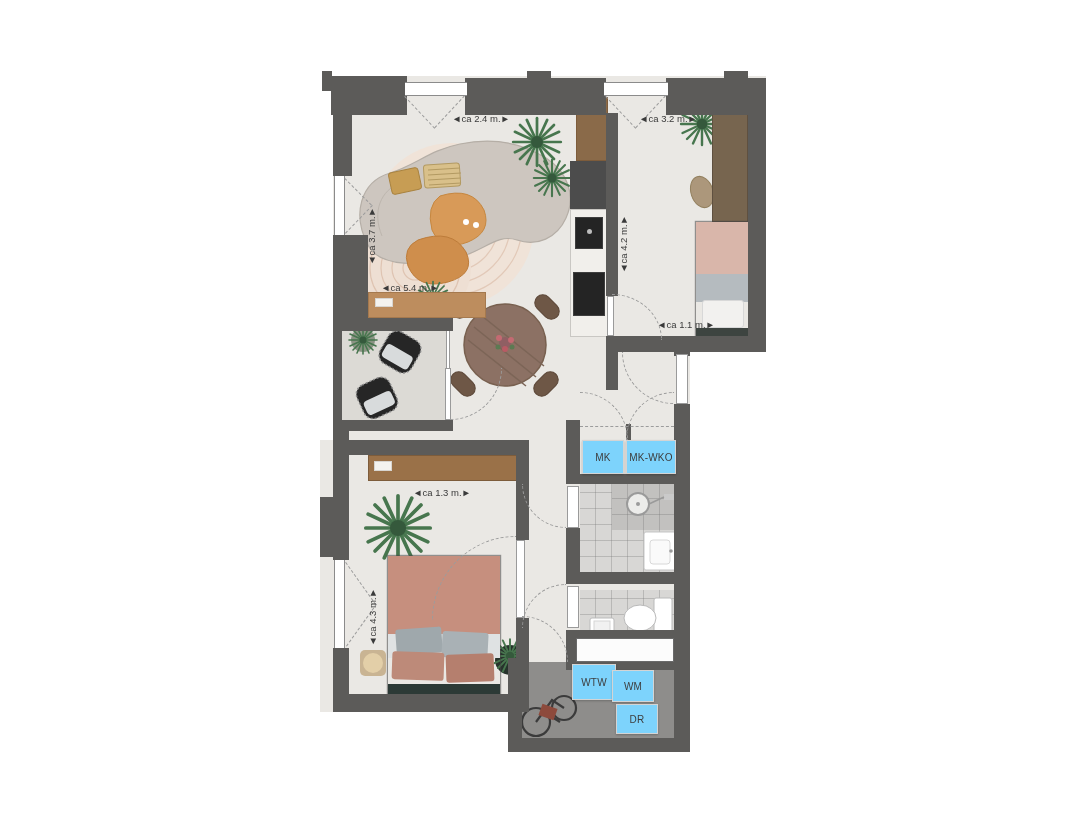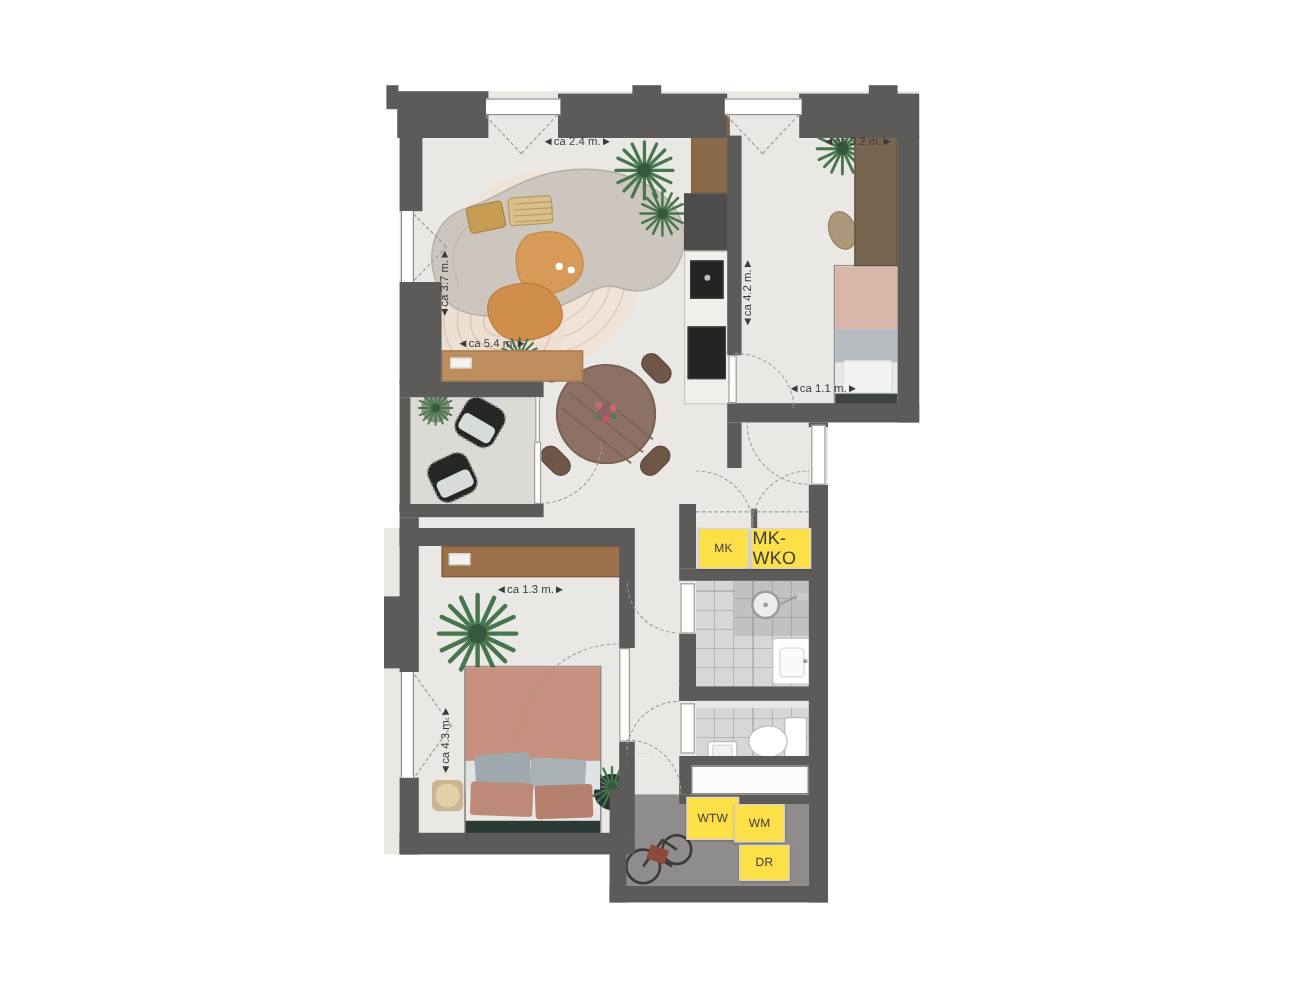--- a/index.html
+++ b/index.html
@@ -17,21 +17,21 @@
   .window-h{position:absolute;background:#fff;border-top:1.5px solid #8b8b8b;border-bottom:1.5px solid #8b8b8b;box-sizing:border-box;}
   .window-v{position:absolute;background:#fff;border-left:1.5px solid #8b8b8b;border-right:1.5px solid #8b8b8b;box-sizing:border-box;}
   .glass{position:absolute;background:#fff;border-left:1px solid #9a9a9a;border-right:1px solid #9a9a9a;box-sizing:border-box;}
   .leaf{position:absolute;background:#fff;border:1px solid #9a9a9a;box-sizing:border-box;}
   .arc{position:absolute;box-sizing:border-box;}
   .arc-tl{border-top:1.4px dashed #9c9c9c;border-left:1.4px dashed #9c9c9c;border-top-left-radius:100%;}
   .arc-tr{border-top:1.4px dashed #9c9c9c;border-right:1.4px dashed #9c9c9c;border-top-right-radius:100%;}
   .arc-bl{border-bottom:1.4px dashed #9c9c9c;border-left:1.4px dashed #9c9c9c;border-bottom-left-radius:100%;}
   .arc-br{border-bottom:1.4px dashed #9c9c9c;border-right:1.4px dashed #9c9c9c;border-bottom-right-radius:100%;}
   .dashd{position:absolute;border-top:1.3px dashed #9c9c9c;transform-origin:0 0;}
-  .whitebox{position:absolute;background:#fde047;border:1px solid #d4d4d4;box-shadow:0 1px 2px rgba(0,0,0,.22);
+  .whitebox{position:absolute;background:#7dd3fc;border:1px solid #d4d4d4;box-shadow:0 1px 2px rgba(0,0,0,.22);
     display:flex;align-items:center;justify-content:center;font-size:10px;color:#3d3d3d;letter-spacing:.2px;}
   .dim{position:absolute;font-size:9.5px;color:#3a3a3a;white-space:nowrap;transform:translate(-50%,-50%);font-weight:500;}
   .dim.v{transform:translate(-50%,-50%) rotate(-90deg);}
   .disclaimer{position:absolute;left:0;top:772px;width:100%;text-align:center;font-size:10.5px;color:#4d4d4d;}
   .wood{position:absolute;background:#96714b;border:1px solid #7d5c3b;box-sizing:border-box;}
   .counter{position:absolute;background:#f1efeb;border:1px solid #c9c7c3;box-sizing:border-box;}
   .appliance{position:absolute;background:#242424;border:1px solid #3e3e3e;box-sizing:border-box;}
   .bed{position:absolute;box-shadow:0 0 0 1.2px rgba(70,70,70,.55);}
   .pillow{position:absolute;border-radius:3px;}
 </style>
@@ -294,27 +294,27 @@
   <div class="arc arc-tl" style="left:626px;top:392px;width:48px;height:48px;"></div>
   <div class="arc arc-bl" style="left:622px;top:352px;width:52px;height:52px;"></div>
   <div class="arc arc-bl" style="left:522px;top:484px;width:44px;height:44px;"></div>
   <div class="arc arc-tl" style="left:522px;top:584px;width:44px;height:44px;"></div>
   <div class="arc arc-tr" style="left:522px;top:616px;width:46px;height:46px;"></div>
   <div class="arc arc-tl" style="left:432px;top:536px;width:84px;height:84px;"></div>
 
   <div class="abs" style="left:576px;top:638px;width:98px;height:24px;background:#fcfcfc;border:1px solid #6a6a6a;box-sizing:border-box;"></div>
 
   <div class="whitebox" style="left:582px;top:440px;width:40px;height:32px;">MK</div>
-  <div class="whitebox" style="left:626px;top:440px;width:48px;height:32px;font-size:15px;">MK-WKO</div>
+  <div class="whitebox" style="left:626px;top:440px;width:48px;height:32px;font-size:10px;">MK-WKO</div>
   <div class="whitebox" style="left:572px;top:664px;width:42px;height:34px;">WTW</div>
   <div class="whitebox" style="left:612px;top:670px;width:40px;height:30px;">WM</div>
   <div class="whitebox" style="left:616px;top:704px;width:40px;height:28px;">DR</div>
 
   <div class="dim" style="left:481px;top:118px;">◄ca 2.4 m.►</div>
-  <div class="dim" style="left:668px;top:118px;margin-left:47px;">◄ca 3.2 m.►</div>
+  <div class="dim" style="left:668px;top:118px;">◄ca 3.2 m.►</div>
   <div class="dim v" style="left:371px;top:236px;">◄ca 3.7 m.►</div>
   <div class="dim v" style="left:623px;top:244px;">◄ca 4.2 m.►</div>
   <div class="dim" style="left:410px;top:287px;">◄ca 5.4 m.►</div>
   <div class="dim" style="left:686px;top:324px;">◄ca 1.1 m.►</div>
   <div class="dim" style="left:442px;top:492px;">◄ca 1.3 m.►</div>
   <div class="dim v" style="left:372px;top:617px;">◄ca 4.3 m.►</div>
 
 </div>
 
 </body></html>

